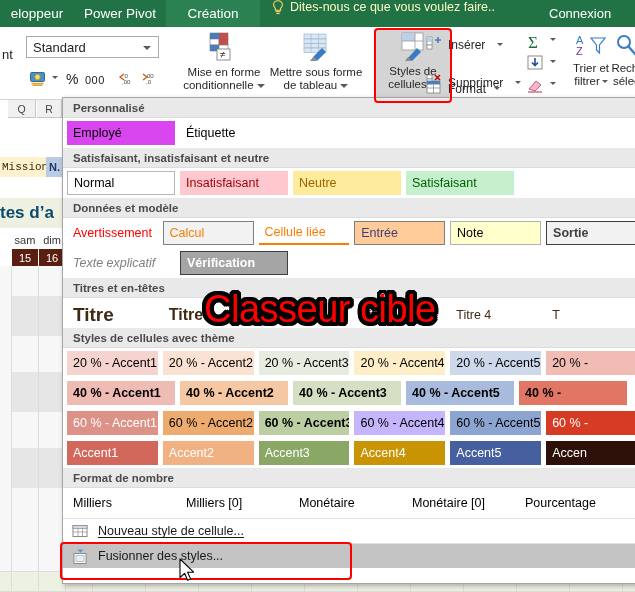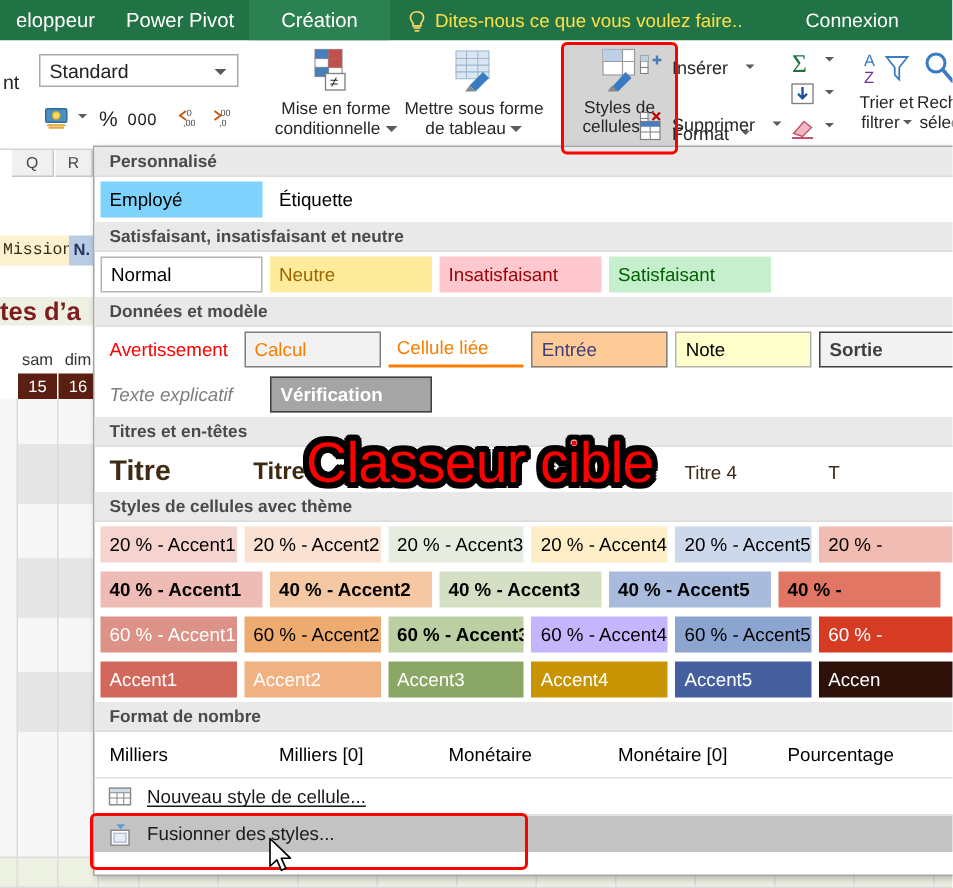--- a/index.html
+++ b/index.html
@@ -19,28 +19,28 @@
   }
   .tab {
     position: absolute; top: 0; height: 27px;
     color: #ffffff; font-size: 13.5px;
     display: flex; align-items: center; justify-content: center;
     white-space: nowrap;
   }
   .tab.active { background: #2b8152; }
   .tellme {
     position: absolute; top: 0; height: 27px;
-    display: flex; align-items: center; gap: 6px;
-    color: #fde047; font-size: 12.5px; font-style: normal;
+    display: flex; gap: 6px;
+    color: #fef9c3; font-size: 12.5px; font-style: normal;
   }
   .bulb { width: 12px; height: 14px; position: relative; display:inline-block; }
   .bulb svg { display:block; }
   .connexion {
     position: absolute; top: 0; height: 27px; display: flex; align-items: center;
-    color: #ffffff; font-size: 13px; white-space: nowrap;
+    color: #ffffff; font-size: 13px; white-space: nowrap; margin-left: 12px;
   }
 
   
   .ribbon {
     position: absolute; left: 0; top: 27px; width: 635px; height: 73px;
     background: #ffffff; border-bottom: 1px solid #d4d4d4;
   }
   .grp-label { position: absolute; font-size: 12px; color: #444; }
   .numfmt-box {
     position: absolute; left: 26px; top: 9px; width: 133px; height: 22px;
@@ -353,21 +353,21 @@
     </div>
   </div>
 
   <div class="sheet">
     <div class="colhdr" style="left:8px;width:28px;">Q</div>
     <div class="colhdr" style="left:37px;width:25px;">R</div>
 
     <div class="cellbit" style="left:0px;top:57px;width:46px;height:20px;background:#fdf2cf;color:#3b2a12;padding-left:2px;font-size:11px;font-family:Liberation Mono, monospace;">Mission</div>
     <div class="cellbit" style="left:46px;top:57px;width:20px;height:20px;background:#b9cce4;color:#1f3864;padding-left:3px;font-size:11px;font-weight:bold;">N.</div>
 
-    <div class="cellbit" style="left:0px;top:98px;width:62px;height:19px;background:#eef0e2;color:#7f1d1d;font-weight:bold;font-size:17px;padding-left:0px;">tes d’a</div>
+    <div class="cellbit" style="left:0px;top:98px;width:62px;height:30px;background:#eef0e2;color:#0c4a6e;font-weight:bold;font-size:17px;padding-left:0px;">tes d’a</div>
 
     <div class="cellbit" style="left:12px;top:131px;width:26px;height:17px;background:#ffffff;color:#333;justify-content:center;font-size:11px;">sam</div>
     <div class="cellbit" style="left:39px;top:131px;width:26px;height:17px;background:#ffffff;color:#333;justify-content:center;font-size:11px;text-align:right;">dim</div>
 
     <div class="cellbit" style="left:12px;top:149px;width:26px;height:17px;background:#5a1f10;color:#fff;justify-content:center;font-size:11px;">15</div>
     <div class="cellbit" style="left:39px;top:149px;width:26px;height:17px;background:#5a1f10;color:#fff;justify-content:center;font-size:11px;">16</div>
 
     <div style="position:absolute;left:12px;top:196px;width:53px;height:40px;background:#d9d9d9;"></div>
     <div style="position:absolute;left:12px;top:272px;width:53px;height:40px;background:#d9d9d9;"></div>
     <div style="position:absolute;left:12px;top:348px;width:53px;height:40px;background:#d9d9d9;"></div>
@@ -389,29 +389,29 @@
     <div class="gridline-v" style="left:463px;top:471px;height:21px;"></div>
     <div class="gridline-v" style="left:516px;top:471px;height:21px;"></div>
     <div class="gridline-v" style="left:569px;top:471px;height:21px;"></div>
     <div class="gridline-v" style="left:622px;top:471px;height:21px;"></div>
   </div>
 
   <div class="gallery">
 
     <div class="sec-hdr">Personnalisé</div>
     <div class="row">
-      <div class="swatch w1" style="background:#7dd3fc;color:#000;">Employé</div>
+      <div class="swatch w1" style="background:#d946ef;color:#000;">Employé</div>
       <div class="swatch w1" style="background:#ffffff;color:#000;">Étiquette</div>
     </div>
 
     <div class="sec-hdr">Satisfaisant, insatisfaisant et neutre</div>
     <div class="row">
       <div class="swatch w1" style="background:#ffffff;color:#000;border:1px solid #b5b5b5;">Normal</div>
+      <div class="swatch w1" style="background:#ffc7ce;color:#9c0006;">Insatisfaisant</div>
       <div class="swatch w1" style="background:#ffeb9c;color:#9c6500;">Neutre</div>
-      <div class="swatch w1" style="background:#ffc7ce;color:#9c0006;">Insatisfaisant</div>
       <div class="swatch w1" style="background:#c6efce;color:#006100;">Satisfaisant</div>
     </div>
 
     <div class="sec-hdr">Données et modèle</div>
     <div class="row">
       <div class="swatch w1" style="background:#ffffff;color:#ff0000;">Avertissement</div>
       <div class="swatch w1" style="background:#f2f2f2;color:#fa7d00;border:1px solid #7f7f7f;">Calcul</div>
       <div class="swatch w1" style="background:#ffffff;color:#fa7d00;border-bottom:2px solid #fa7d00;">Cellule liée</div>
       <div class="swatch w1" style="background:#ffcc99;color:#3f3f76;border:1px solid #7f7f7f;">Entrée</div>
       <div class="swatch w1" style="background:#ffffcc;color:#000;border:1px solid #b2b2b2;">Note</div>

